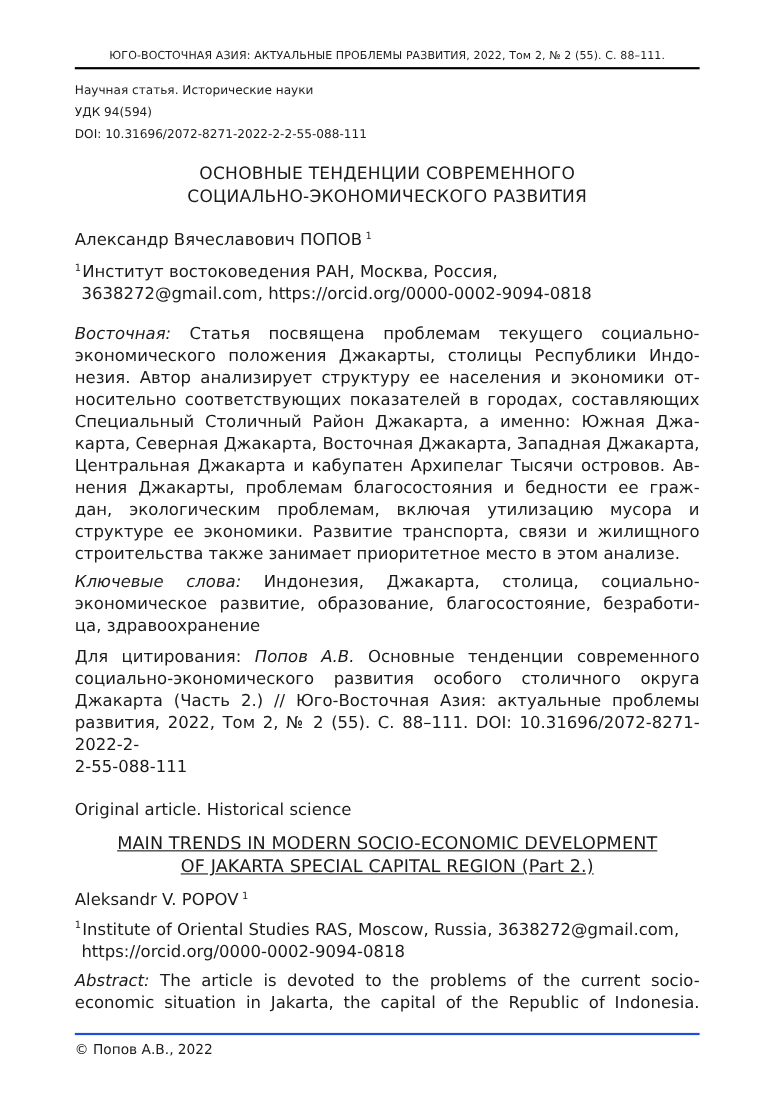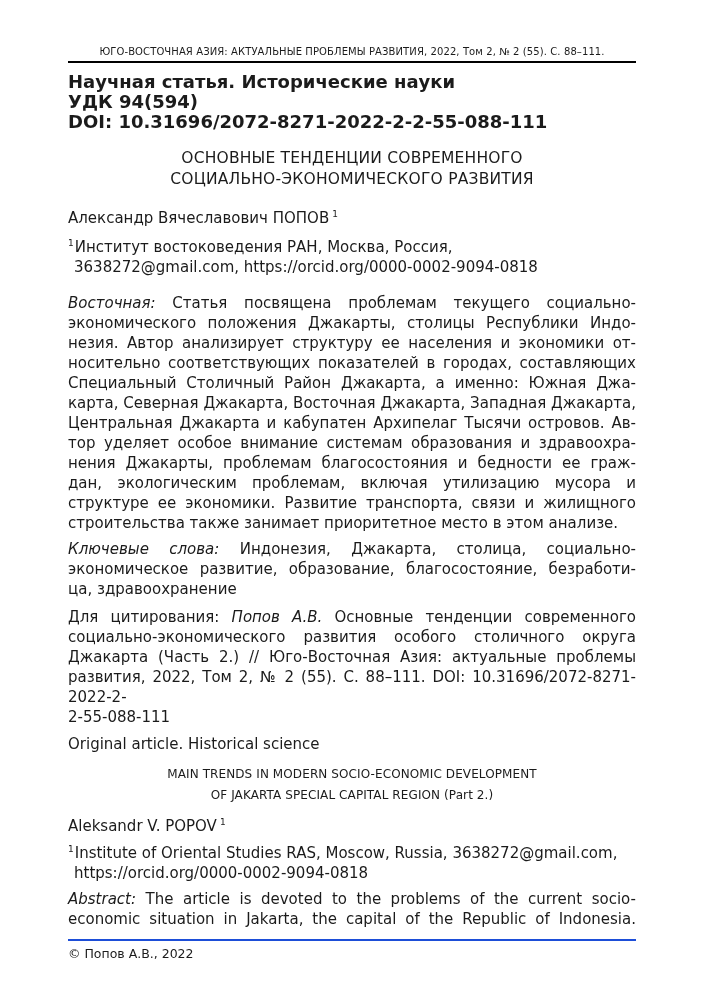--- a/index.html
+++ b/index.html
@@ -26,26 +26,26 @@
     line-height: 13px;
     letter-spacing: 0.1px;
     white-space: nowrap;
   }
   .head-rule {
     margin-top: 3px;
     border-top: 2px solid #000;
   }
   
   .meta-block { margin-top: 9px; }
-  .meta-line { font-size: 18px; line-height: 20px; font-weight: bold; }
+  .meta-line { font-size: 11px; line-height: 20px; }
   
   .title-ru { margin-top: 16px; text-align: center; }
   .title-ru .t-line { font-size: 15.5px; line-height: 21px; letter-spacing: 0.2px; }
   .title-en { margin-top: 10px; text-align: center; }
-  .title-en .t-line { font-size: 12px; line-height: 21px; letter-spacing: 0.1px; }
+  .title-en .t-line { font-size: 16px; line-height: 21px; letter-spacing: 0.1px; text-decoration: underline; }
   
   .author-line { margin-top: 18px; font-size: 15px; line-height: 20px; }
   .author-line-en { margin-top: 10px; font-size: 15px; line-height: 20px; }
   sup.aff-mark {
     font-size: 9px;
     vertical-align: super;
     line-height: 0;
     margin-left: 3px;
   }
   
@@ -59,21 +59,21 @@
   .para.mt6 { margin-top: 6px; }
   .jline {
     font-size: 15px;
     line-height: 20px;
     text-align: justify;
     text-align-last: justify;
     white-space: normal;
   }
   .jline.last { text-align-last: left; }
   .ital { font-style: italic; }
-  .plain-line { font-size: 15px; line-height: 20px; margin-top: 7px; }
+  .plain-line { font-size: 15px; line-height: 20px; margin-top: 19px; }
   
   .footer {
     position: absolute;
     left: 0;
     top: 939px;
     width: 568px;
     border-top: 2px solid #1d4ed8;
     padding-top: 5px;
   }
   .footer .copyright { font-size: 12.5px; line-height: 16px; }
@@ -105,21 +105,20 @@
   </div>
 
   <div class="para first">
     <div class="jline"><span class="ital">Восточная:</span> <span>Статья посвящена проблемам текущего социально-</span></div>
     <div class="jline">экономического положения Джакарты, столицы Республики Индо-</div>
     <div class="jline">незия. Автор анализирует структуру ее населения и экономики от-</div>
     <div class="jline">носительно соответствующих показателей в городах, составляющих</div>
     <div class="jline">Специальный Столичный Район Джакарта, а именно: Южная Джа-</div>
     <div class="jline">карта, Северная Джакарта, Восточная Джакарта, Западная Джакарта,</div>
     <div class="jline">Центральная Джакарта и кабупатен Архипелаг Тысячи островов. Ав-</div>
-    <div class="jline">тор уделяет особое внимание системам образования и здравоохра-</div>
     <div class="jline">нения Джакарты, проблемам благосостояния и бедности ее граж-</div>
     <div class="jline">дан, экологическим проблемам, включая утилизацию мусора и</div>
     <div class="jline">структуре ее экономики. Развитие транспорта, связи и жилищного</div>
     <div class="jline last">строительства также занимает приоритетное место в этом анализе.</div>
   </div>
 
   <div class="para mt6">
     <div class="jline"><span class="ital">Ключевые слова:</span> <span>Индонезия, Джакарта, столица, социально-</span></div>
     <div class="jline">экономическое развитие, образование, благосостояние, безработи-</div>
     <div class="jline last">ца, здравоохранение</div>

